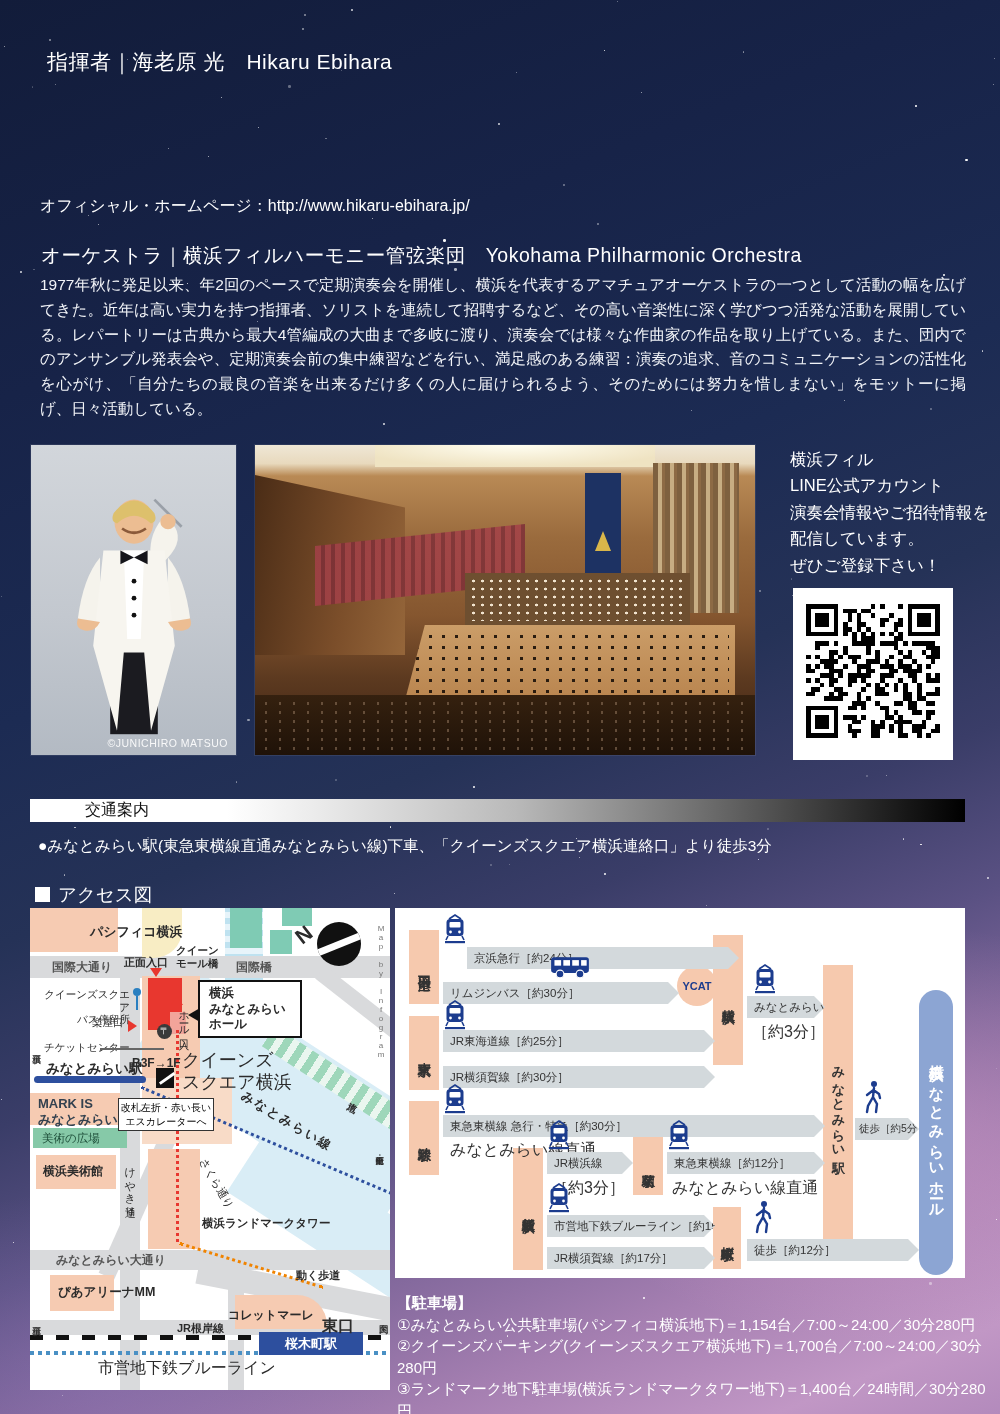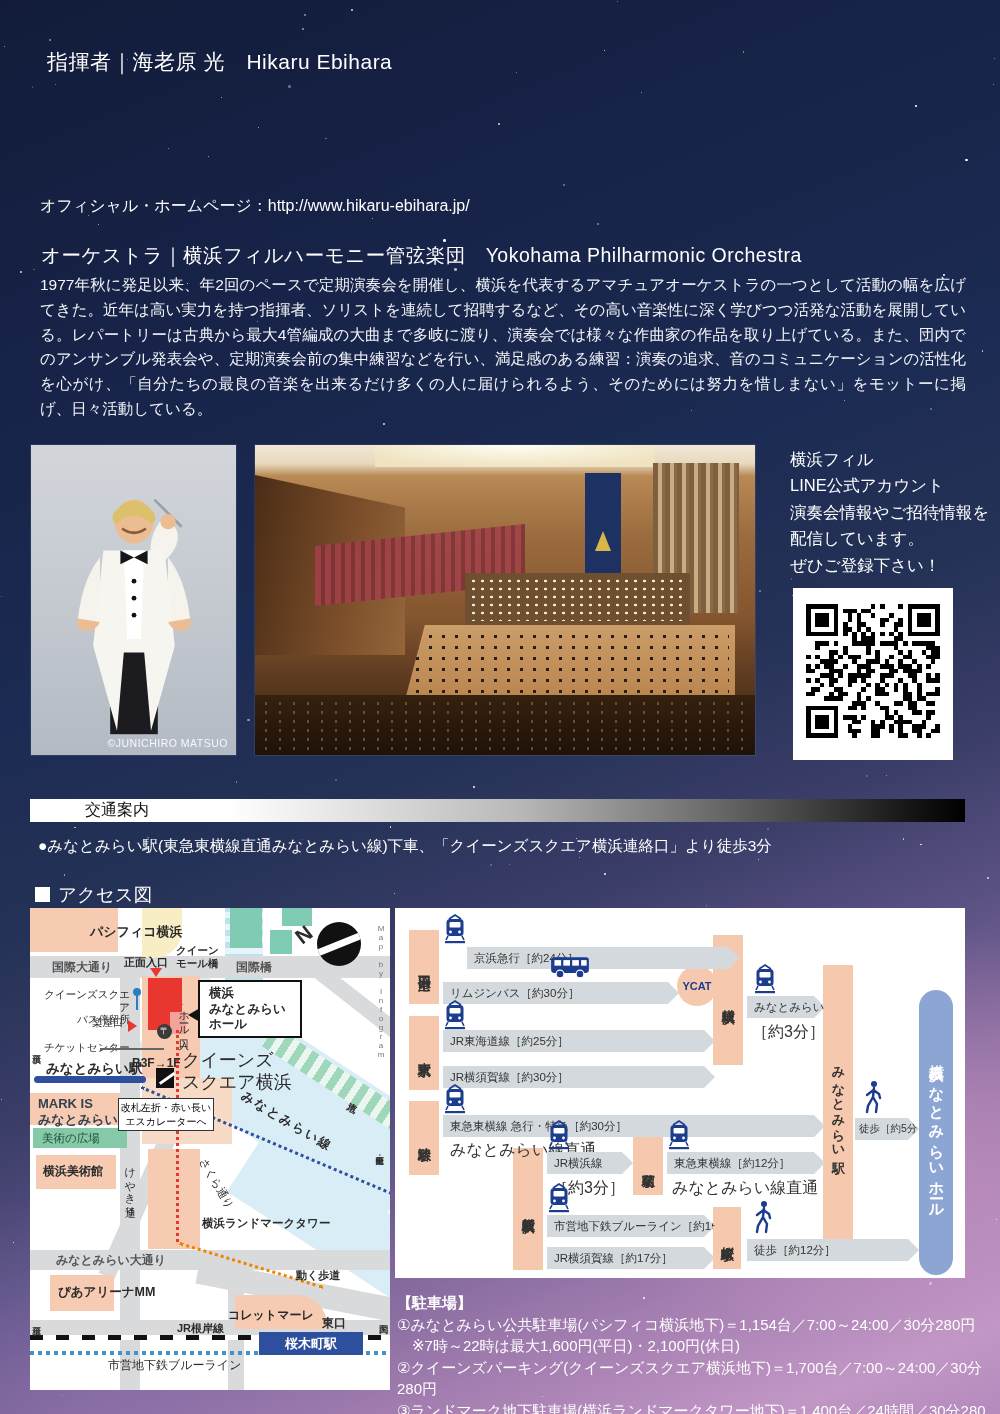--- a/index.html
+++ b/index.html
@@ -683,22 +683,22 @@
     <div class="mlabel" style="left:12px;top:224px;font-size:11.5px;color:#1d4d38;">美術の広場</div>
     <div class="mlabel" style="left:13px;top:256px;font-size:12px;font-weight:bold;">横浜美術館</div>
     <div class="mlabel vert" style="left:93px;top:252px;font-size:11px;">けやき通り</div>
     <div class="mlabel" style="left:178px;top:248px;font-size:11px;transform:rotate(60deg);transform-origin:left top;">さくら通り</div>
     <div class="mlabel" style="left:172px;top:309px;font-size:11.5px;font-weight:bold;">横浜ランドマークタワー</div>
     <div class="mlabel" style="left:26px;top:345px;font-size:12px;font-weight:bold;color:#555;">みなとみらい大通り</div>
     <div class="mlabel" style="left:28px;top:377px;font-size:12.5px;font-weight:bold;">ぴあアリーナMM</div>
     <div class="mlabel" style="left:266px;top:361px;font-size:11px;font-weight:bold;">動く歩道</div>
     <div class="mlabel" style="left:198px;top:400px;font-size:12px;font-weight:bold;">コレットマーレ</div>
     <div class="mlabel" style="left:147px;top:414px;font-size:11px;font-weight:bold;">JR根岸線</div>
-    <div class="mlabel" style="left:292px;top:408px;font-size:12px;font-weight:bold;">東口</div>
-    <div class="mlabel" style="left:78px;top:450px;font-size:12px;">市営地下鉄ブルーライン</div>
+    <div class="mlabel" style="left:292px;top:408px;font-size:16px;font-weight:bold;">東口</div>
+    <div class="mlabel" style="left:68px;top:450px;font-size:16px;">市営地下鉄ブルーライン</div>
     <div class="mlabel vert" style="left:322px;top:188px;font-size:10px;transform:rotate(28deg);">汽車道</div>
     <div class="mlabel vert" style="left:1px;top:140px;font-size:9px;">至横浜</div>
     <div class="mlabel vert" style="left:1px;top:412px;font-size:9px;">至横浜</div>
     <div class="mlabel vert" style="left:348px;top:410px;font-size:9px;">至関内</div>
     <div class="mlabel vert" style="left:345px;top:242px;font-size:8.5px;">至元町・中華街</div>
   </div>
 
   <div class="abs z2 panel" style="left:395px;top:908px;width:570px;height:370px;">
 
     <div class="sta" style="left:14px;top:22px;width:30px;height:74px;">羽田空港</div>
@@ -811,18 +811,17 @@
       </svg>
     <svg class="ticon" style="left:358px;top:292px;width:20px;" viewBox="0 0 20 34">
         <circle cx="11" cy="4" r="3" fill="#1c3c8e"></circle>
         <path d="M11 8 L10 17 M10.5 10 L4 15 M10.5 10 L16 14 L17 18 M10 17 L5 26 L4 32 M10 17 L14 24 L13 32" stroke="#1c3c8e" stroke-width="2.4" fill="none" stroke-linecap="round"></path>
       </svg>
   </div>
 
   <div class="abs z2 parking" style="left:397px;top:1292px;width:595px;">
     <p style="font-weight:bold;">【駐車場】</p>
     <p>①みなとみらい公共駐車場(パシフィコ横浜地下)＝1,154台／7:00～24:00／30分280円</p>
-    <p>　※7時～22時は最大1,600円(平日)・2,100円(休日)</p>
     <p>②クイーンズパーキング(クイーンズスクエア横浜地下)＝1,700台／7:00～24:00／30分280円</p>
     <p>③ランドマーク地下駐車場(横浜ランドマークタワー地下)＝1,400台／24時間／30分280円</p>
 
   </div>
 </div>
 
 </body></html>

